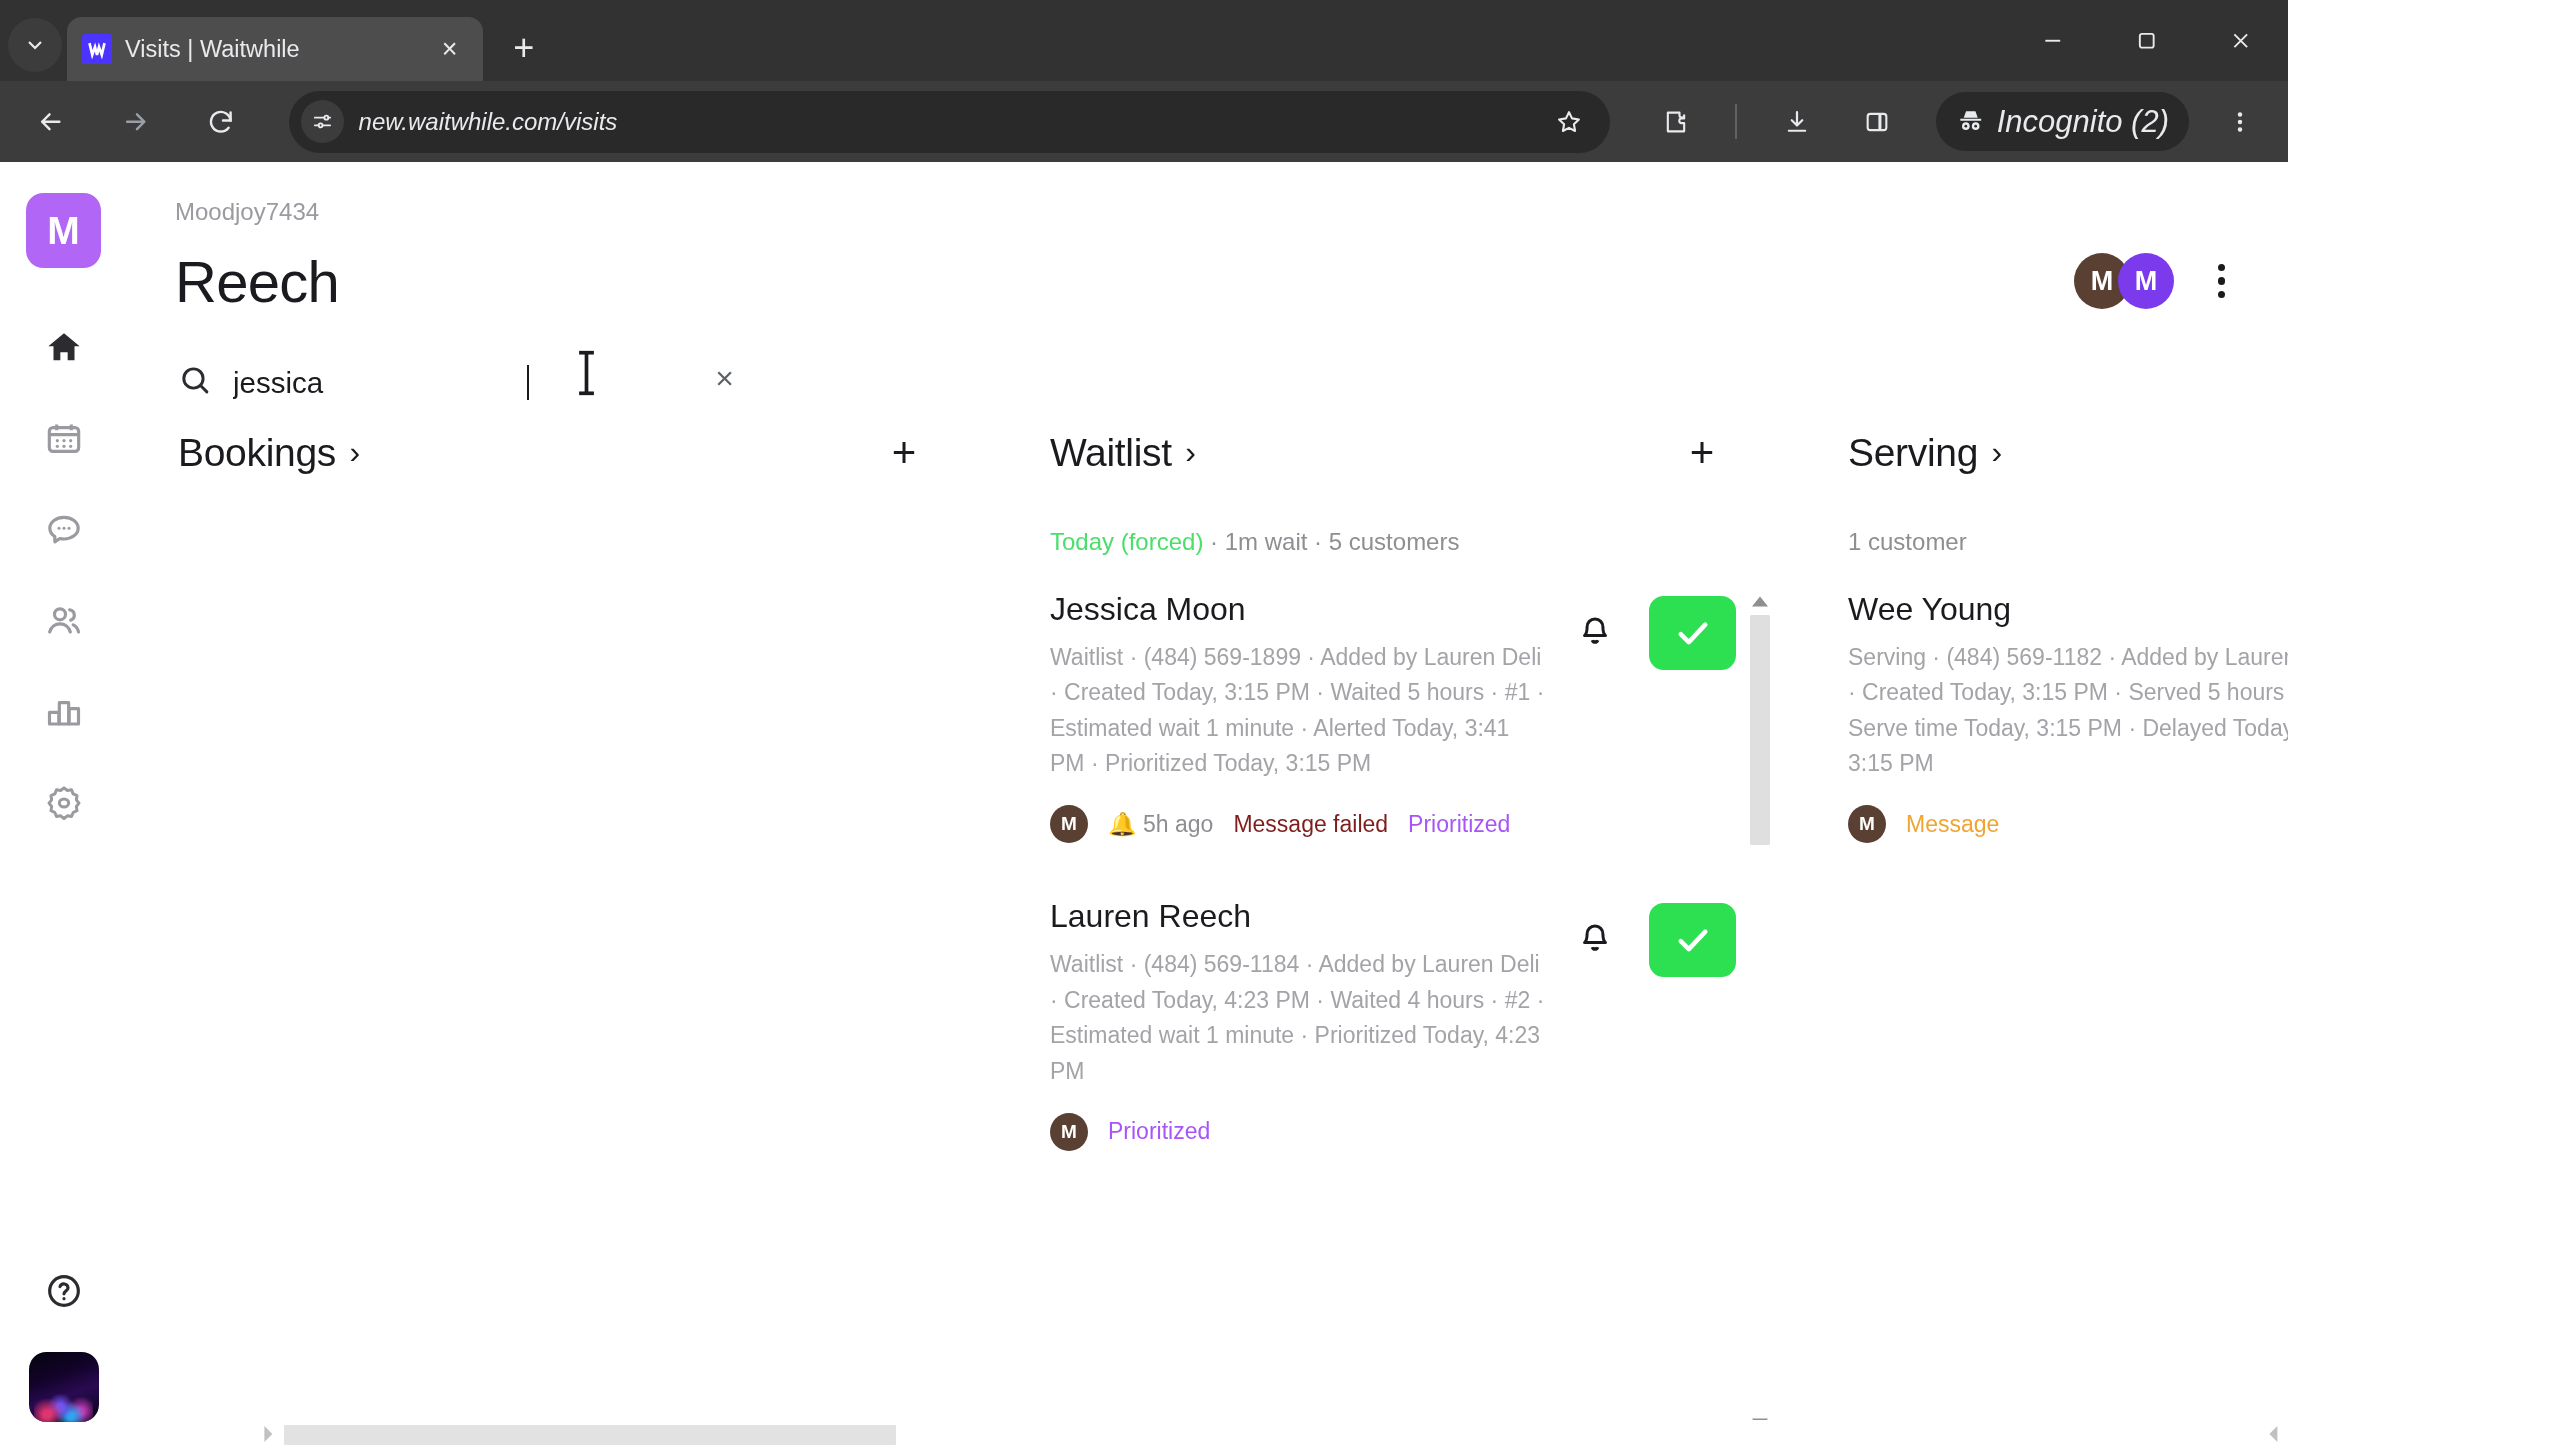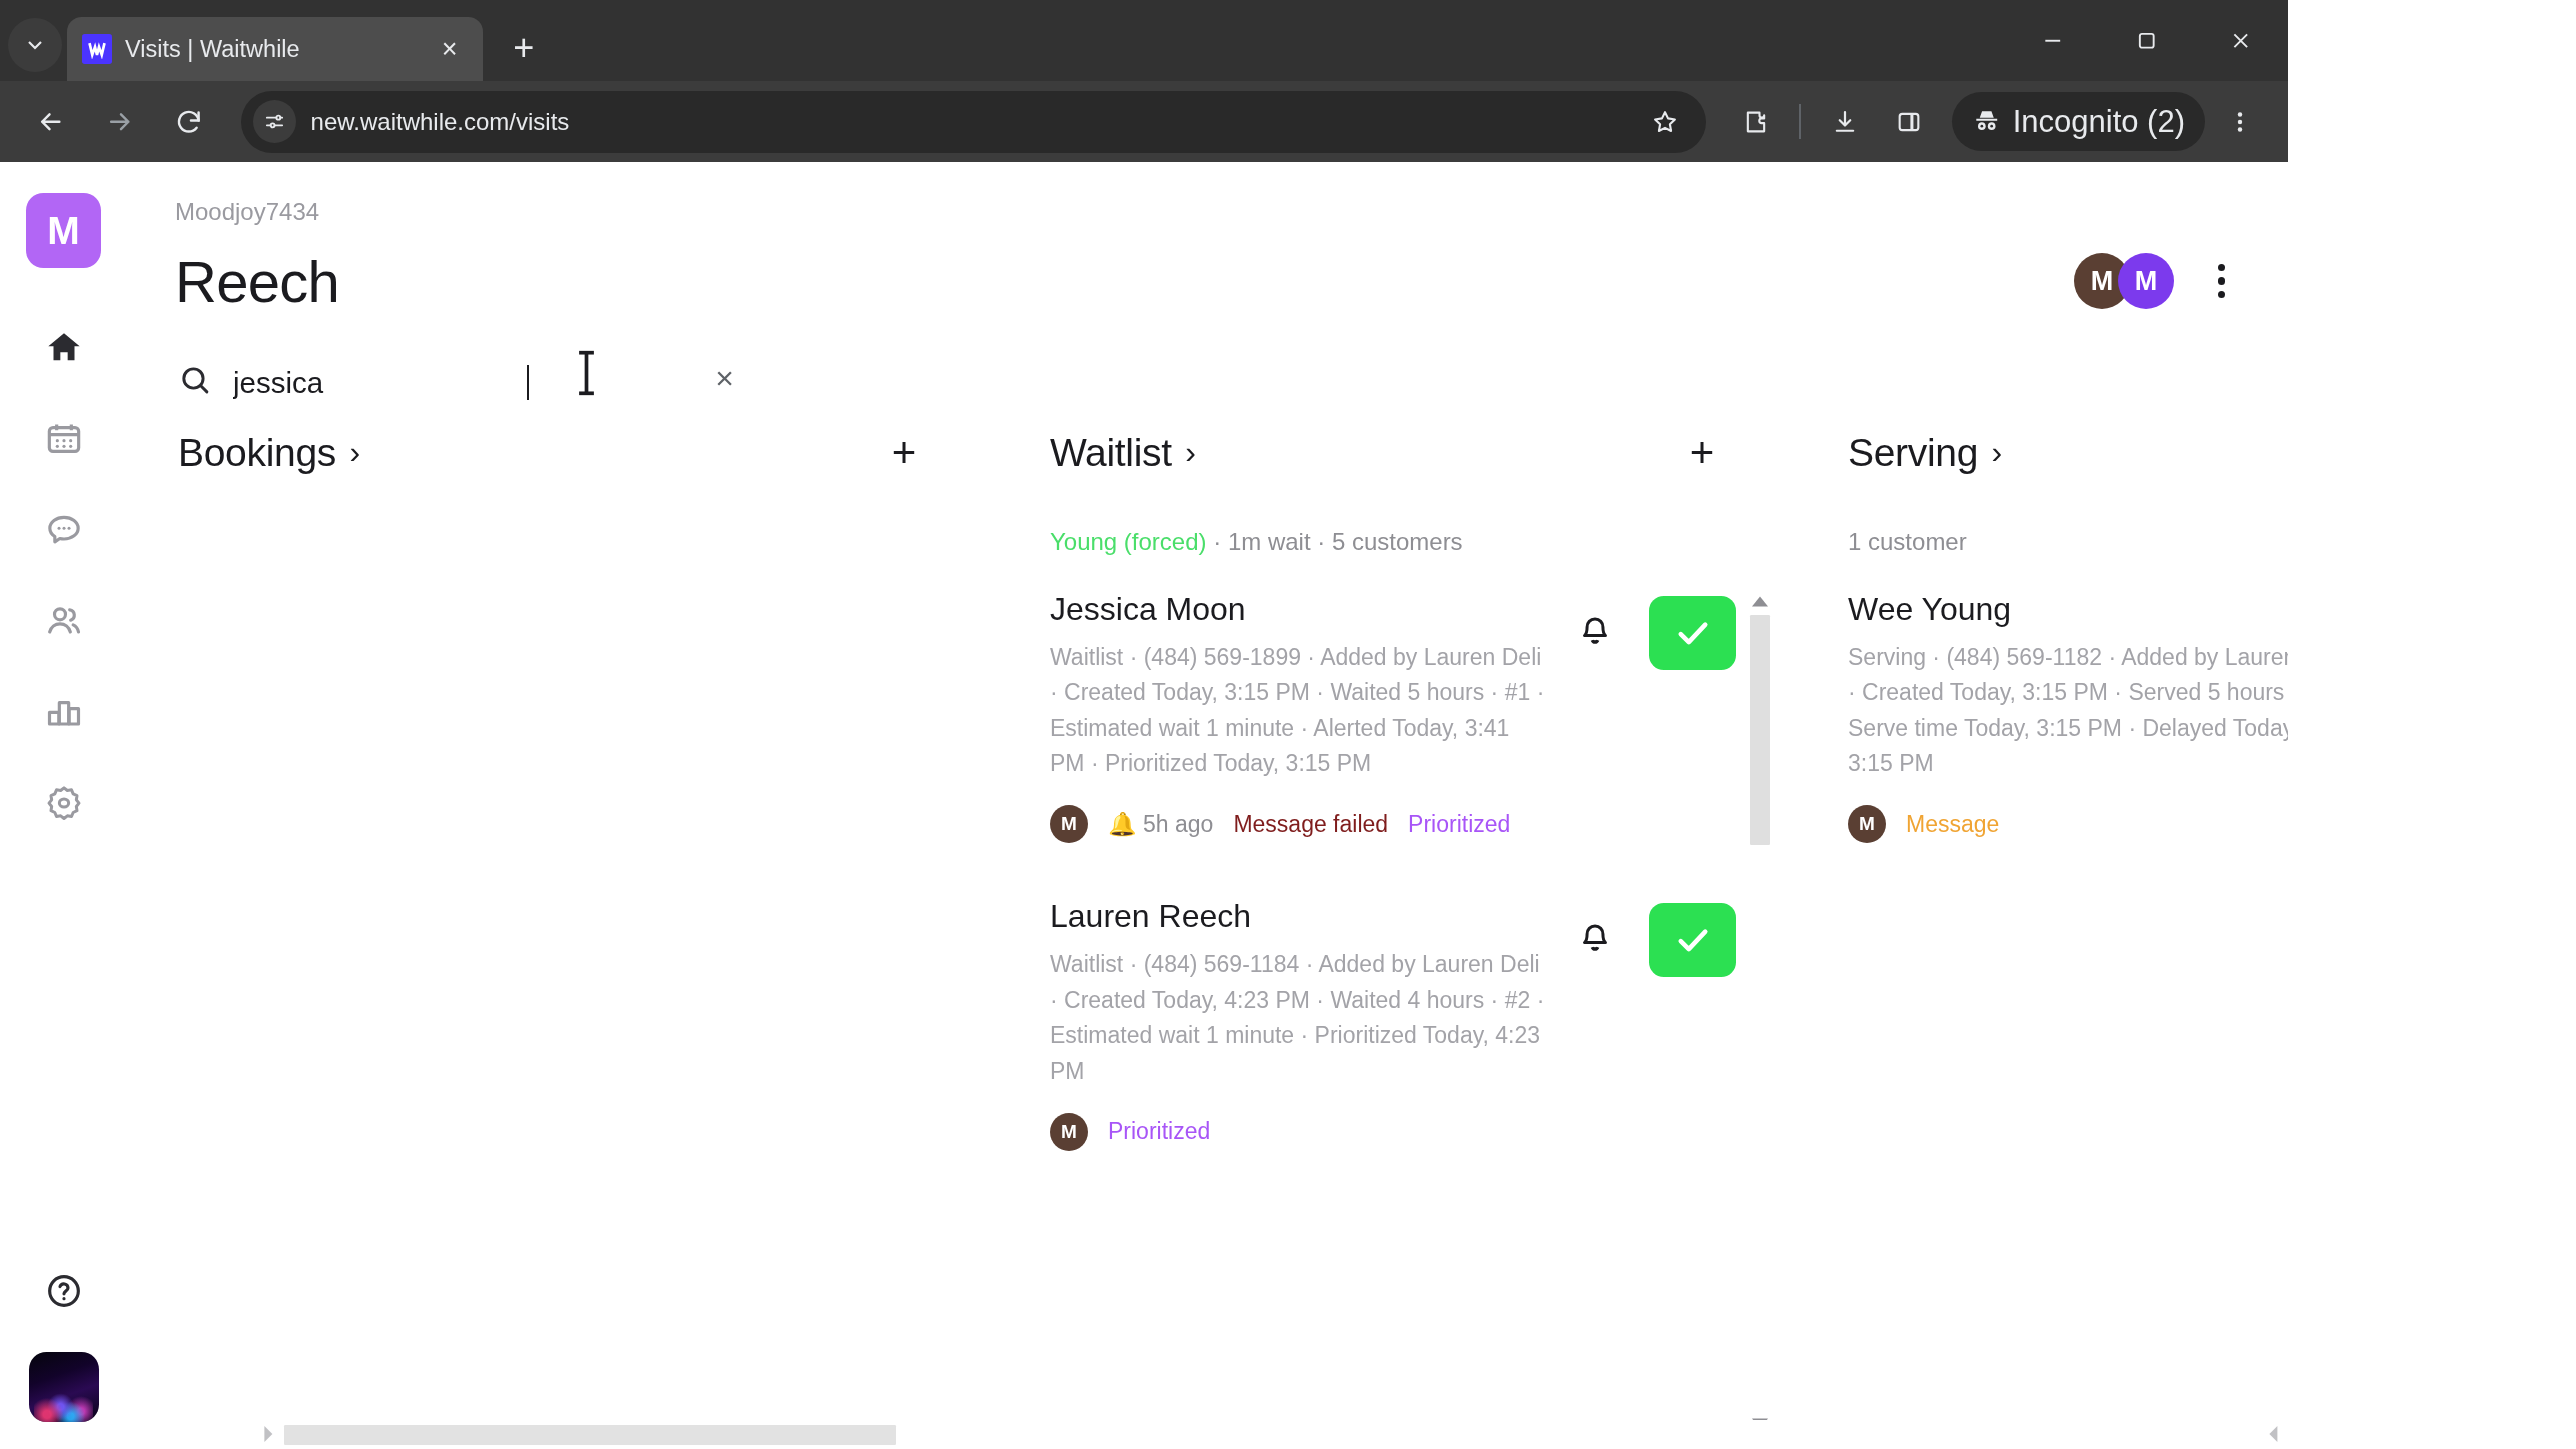--- a/index.html
+++ b/index.html
@@ -57,21 +57,21 @@
   }
   .winbtn {
     width: 94px; height: 81px;
     display: flex; align-items: center; justify-content: center;
     color: #e8eaed;
   }
   .winbtn svg { width: 25.5px; height: 25.5px; }
 
   .toolbar {
     height: 81px; background: #3c3c3c;
-    display: flex; align-items: center; padding: 0 19px; gap: 5px;
+    display: flex; align-items: center; padding: 0 19px; gap: 21px; font-style: italic;
   }
   .navbtn {
     width: 64px; height: 64px; border-radius: 32px;
     display: flex; align-items: center; justify-content: center;
   }
   .navbtn svg { width: 29.5px; height: 29.5px; }
   .omnibox {
     flex: 1 1 auto; height: 62px; background: #292929; border-radius: 31px;
     display: flex; align-items: center; padding: 0 12px; gap: 14.8px;
     margin: 0 14.8px; min-width: 0;
@@ -489,21 +489,21 @@
 
         <div class="column col-waitlist">
           <div class="col-head">
             <div class="col-title">
               <span>Waitlist</span>
               <span class="chev">›</span>
             </div>
             <div class="col-add">+</div>
           </div>
           <div class="col-meta">
-            <span class="open-status">Young (forced)</span><span> · 1m wait · 5 customers</span>
+            <span class="open-status">Today (forced)</span><span> · 1m wait · 5 customers</span>
           </div>
 
           <div class="cards">
 
             <div class="card">
               <div class="card-top">
                 <div class="card-main">
                   <div class="card-name">Jessica Moon</div>
                   <div class="card-detail">Waitlist · (484) 569-1899 · Added by Lauren Deli · Created Today, 3:15 PM · Waited 5 hours · #1 · Estimated wait 1 minute · Alerted Today, 3:41 PM · Prioritized Today, 3:15 PM</div>
                 </div>

